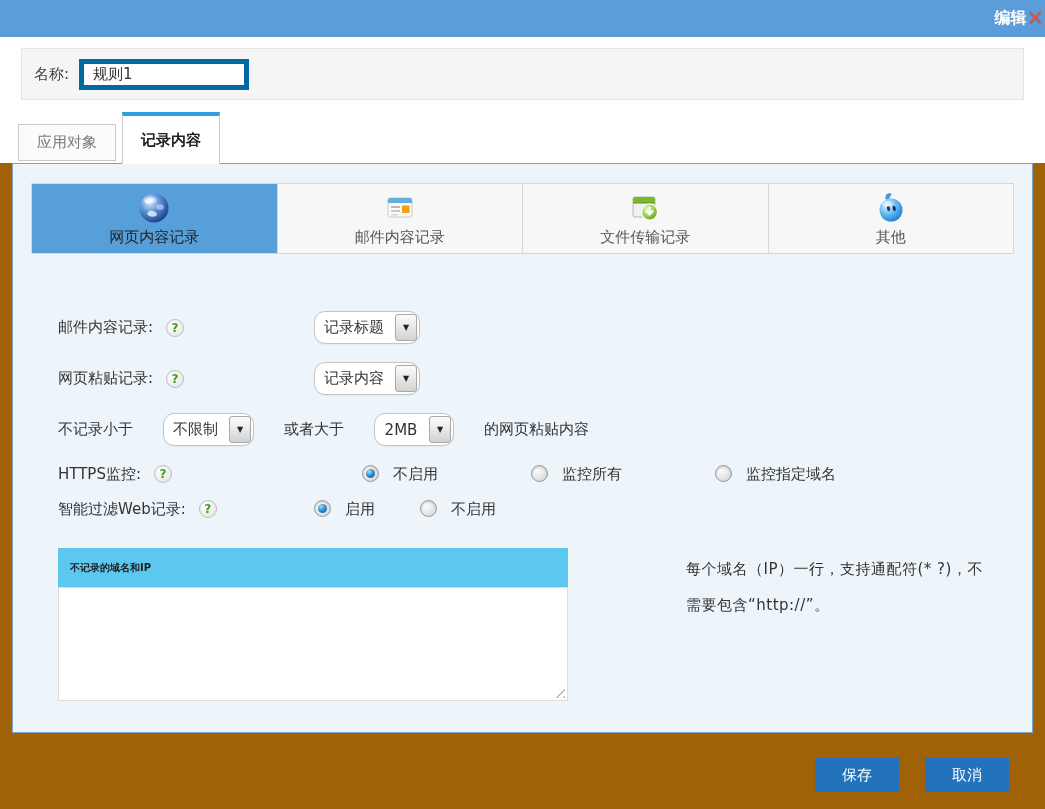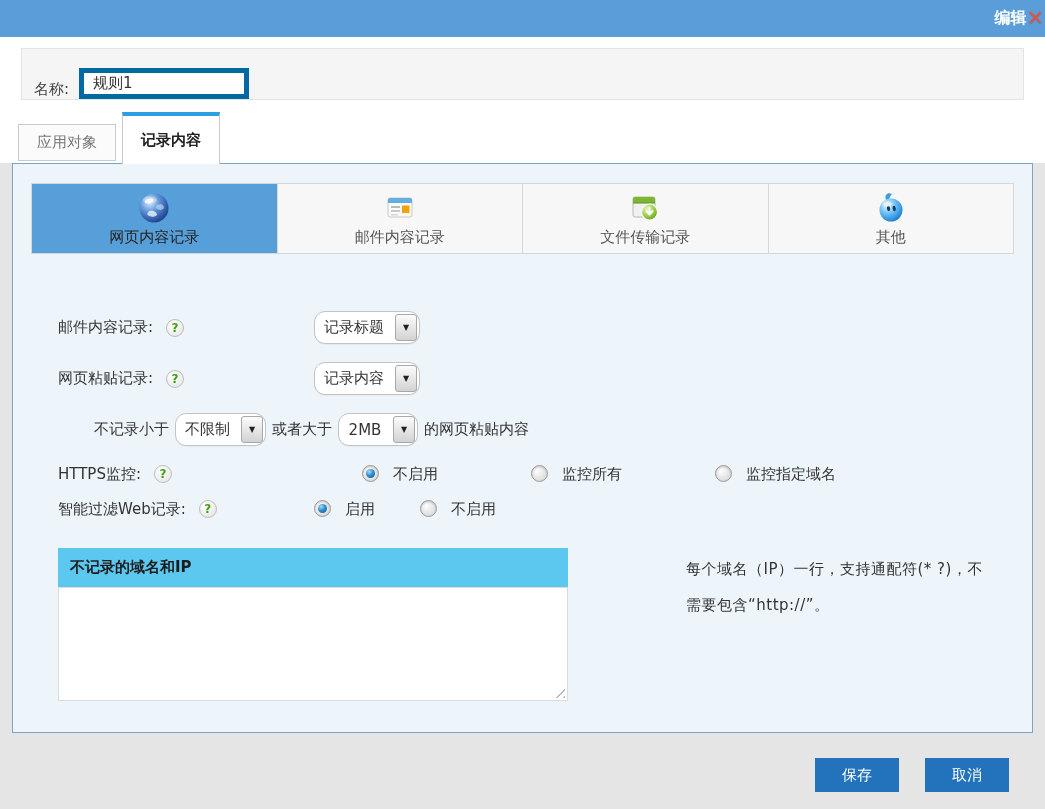--- a/index.html
+++ b/index.html
@@ -16,21 +16,21 @@
     align-items:center; justify-content:flex-end; padding:0 1px;
   }
   .titlebar .title { color:#fff; font-weight:bold; font-size:16px; }
   .titlebar .close {
     color:#e8503a; font-size:21px; font-weight:bold; line-height:1;
     cursor:pointer; text-shadow:0 1px 1px rgba(0,0,0,0.15);
   }
   
   .name-section {
     margin:11px 21px 0; height:52px; background:#f5f5f5;
-    border:1px solid #e4e4e4; display:flex; align-items:flex-end;
+    border:1px solid #e4e4e4; display:flex; align-items:center;
     padding:0 12px; gap:10px; font-size:15px; color:#444;
   }
   .name-section input {
     width:170px; height:31px; border:5px solid #0369a1; background:#fff;
     padding:0 9px; font-size:15px; color:#333;
     font-family:"DejaVu Sans","Liberation Sans",sans-serif;
   }
   
   .tabs {
     margin:12px 0 0 18px; height:51px; display:flex;
@@ -43,21 +43,21 @@
   .tab.inactive {
     height:37px; background:#fbfbfb; border:1px solid #c9c9c9;
     color:#777; margin-bottom:2px;text-align:right;
   }
   .tab.active {
     height:52px; background:#fff; border:1px solid #c9c9c9; border-bottom:none;
     border-top:4px solid #2d9fe0; font-weight:bold; color:#222;
     margin-left:6px; margin-bottom:-1px;
   }
   
-  .lower { background:#e5e5e5; height:646px; padding:0 12px; }
+  .lower { background:#a16207; height:646px; padding:0 12px; }
   .panel {
     height:570px; background:#eef5fa; border:1px solid #7ba3c4;
     position:relative; z-index:1;
   }
   
   .subtabs {
     margin:19px 18px 0; height:71px; display:flex;
     border:1px solid #d7d7d7; background:#f7f7f7;
   }
   .subtab {
@@ -89,38 +89,38 @@
     padding:0 9px; font-size:15px; color:#333;
   }
   .select .val.w-lg { min-width:72px; }
   .select .val.w-sm { min-width:52px; }
   .select .btn {
     width:22px; margin:2px; border:1px solid #a8a8a8; border-radius:3px;
     background:linear-gradient(#fcfcfc,#d2d2d2);
     display:flex; align-items:center; justify-content:center;
     font-size:8px; color:#222;
   }
-  .inline-row { display:flex; align-items:center; gap:6px;margin-left:36px; }
+  .inline-row { display:flex; align-items:center; gap:30px; }
   .opt { display:inline-flex; align-items:flex-start; gap:14px; margin-right:45px; cursor:pointer; }
   .radio {
     width:17px; height:17px; border-radius:50%; position:relative; flex:none;
     background:radial-gradient(circle at 35% 30%, #fdfdfd, #d2d2d2);
     border:1px solid #9a9a9a; box-shadow:inset 0 1px 2px rgba(0,0,0,0.18);
   }
   .radio.checked::after {
     content:''; position:absolute; left:3px; top:3px; width:9px; height:9px;
     border-radius:50%;
     background:radial-gradient(circle at 35% 30%, #a8dcf8 0%, #2e8fd0 45%, #0d4f8c 100%);
   }
   
   .exclude-wrap { display:flex; margin-top:29px; padding-left:45px; }
   .exclude-box { width:510px; }
   .exclude-header {
     height:39px; background:#5cc8f0; display:flex; align-items:center;
-    padding-left:12px; font-weight:bold; font-size:15px; color:#1c1c1c;
+    padding-left:12px; font-weight:bold; font-size:10px; color:#1c1c1c;
   }
   .ta-wrap { position:relative; }
   .exclude-box textarea {
     display:block; width:510px; height:114px; border:1px solid #dcdcdc;
     background:#fff; resize:none; outline:none; padding:6px 8px;
     font-size:14px; font-family:"DejaVu Sans","Liberation Sans",sans-serif;
   }
   .grip {
     position:absolute; right:3px; bottom:3px; width:11px; height:11px;
     clip-path:polygon(100% 0, 100% 100%, 0 100%);

